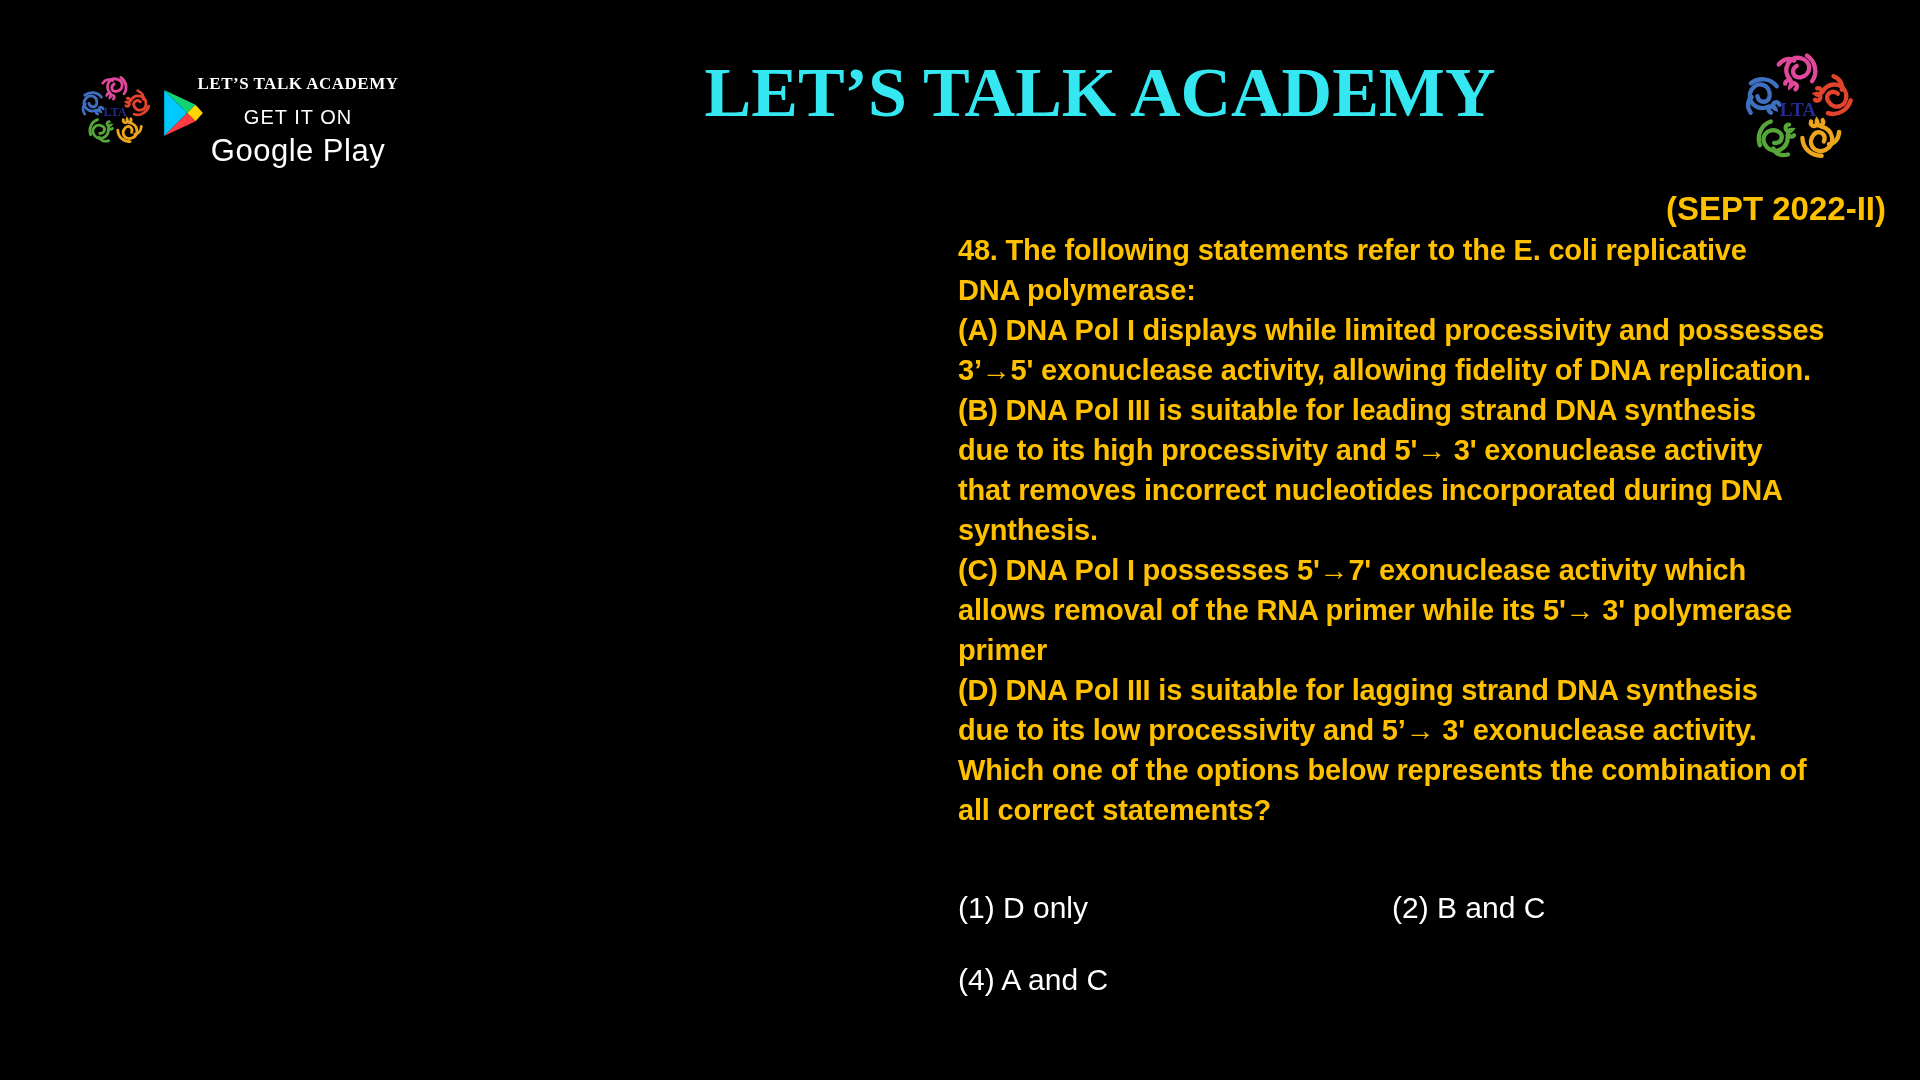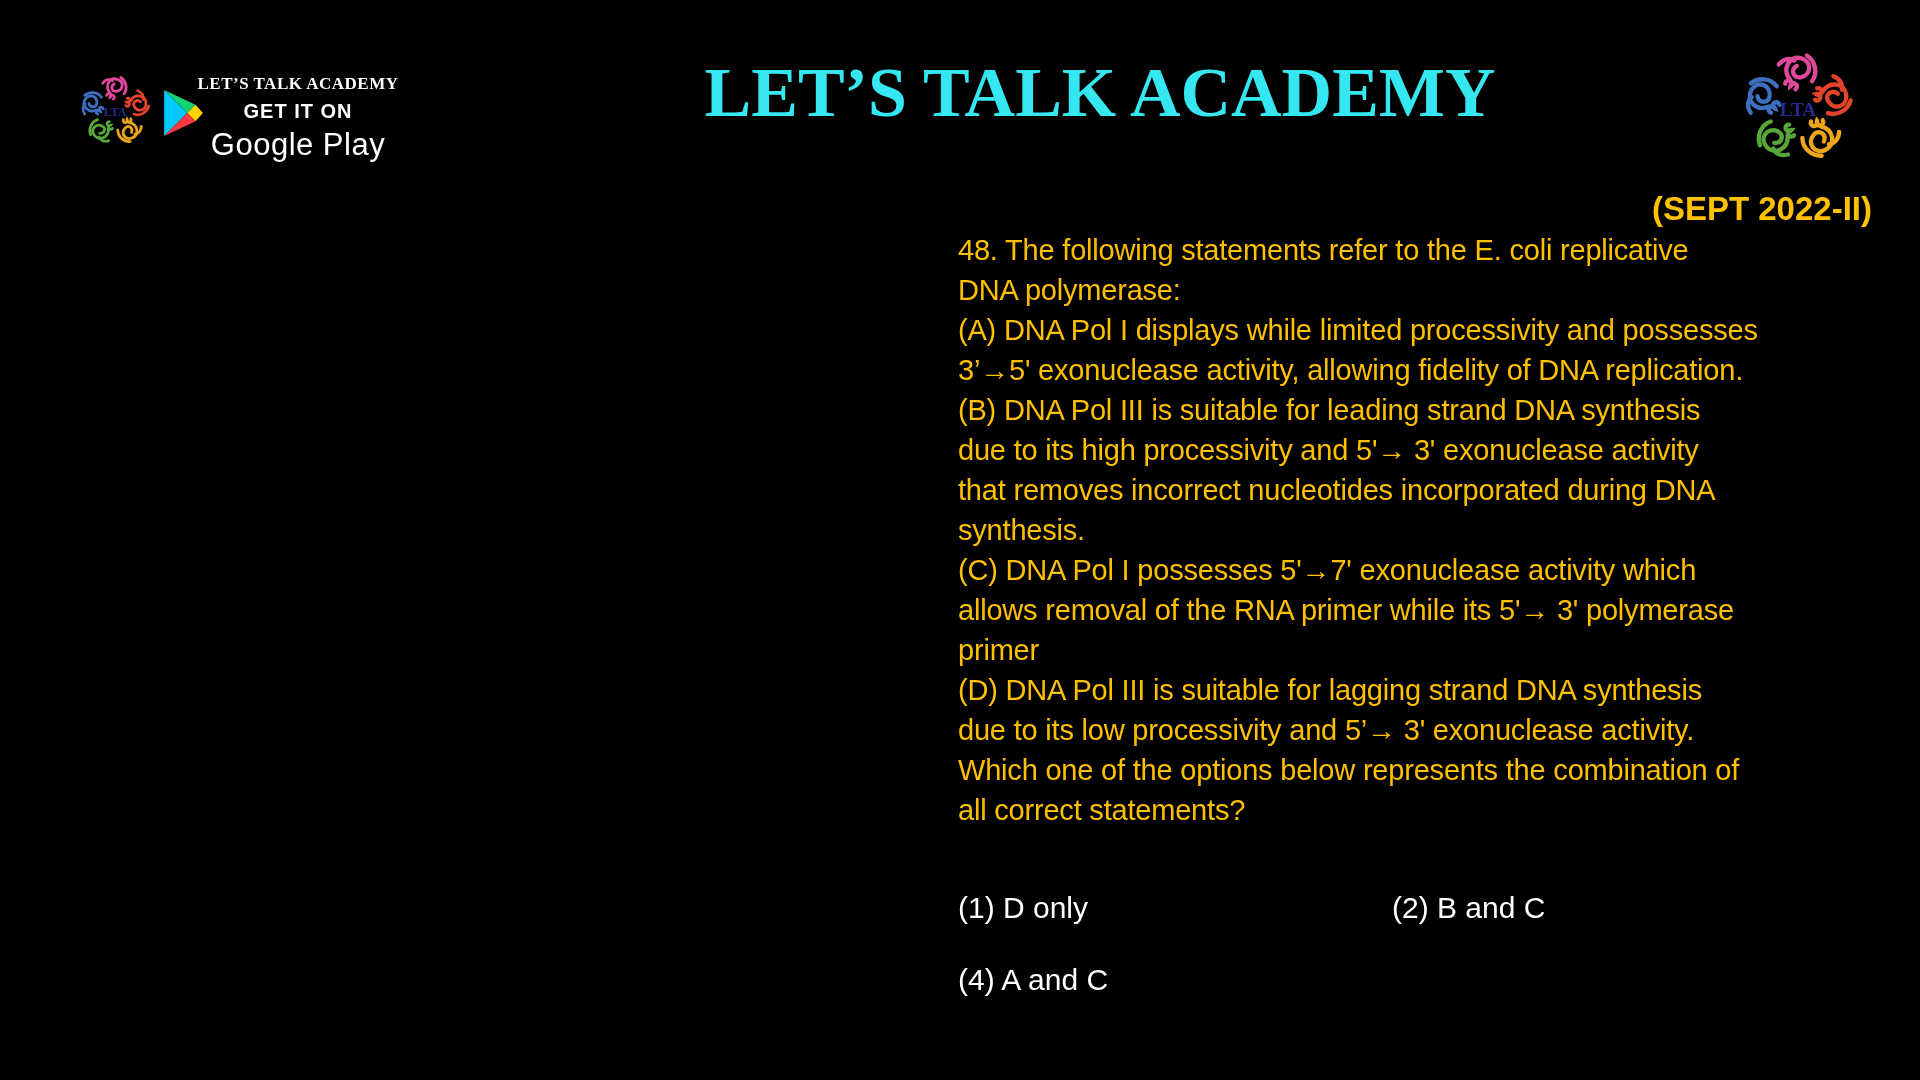--- a/index.html
+++ b/index.html
@@ -44,22 +44,22 @@
     color: #ffffff;
   }
   .badge-academy {
     font-family: "Liberation Serif", serif;
     font-weight: bold;
     font-size: 17px;
     letter-spacing: 0.5px;
     white-space: nowrap;
   }
   .badge-geton {
-    margin-top: 6px;
-    font-weight: bold;
+    margin-top: 12px;
+    font-weight: normal;
     font-size: 20px;
     letter-spacing: 1px;
     white-space: nowrap;
   }
   .badge-store {
     margin-top: 4px;
     font-size: 31px;
     font-weight: 500;
     letter-spacing: 0.5px;
     white-space: nowrap;
@@ -82,40 +82,40 @@
     position: absolute;
     left: 1733px;
     top: 44px;
     width: 130px;
     height: 128px;
   }
 
   
   .exam-tag {
     position: absolute;
-    right: 48px;
+    right: 34px;
     top: 190px;
     font-size: 33px;
     font-weight: bold;
     color: #ffc000;
     white-space: nowrap;
   }
 
   
   .question {
     position: absolute;
     left: 958px;
     top: 230px;
     width: 940px;
     color: #ffc000;
     font-size: 29px;
     line-height: 40px;
     letter-spacing: -0.2px;
   }
-  .q-line { white-space: nowrap; }
+  .q-line { white-space: nowrap; font-weight: bold; }
 
   
   .options {
     position: absolute;
     left: 958px;
     top: 888px;
     display: grid;
     grid-template-columns: 434px auto;
     row-gap: 32px;
     color: #ffffff;

